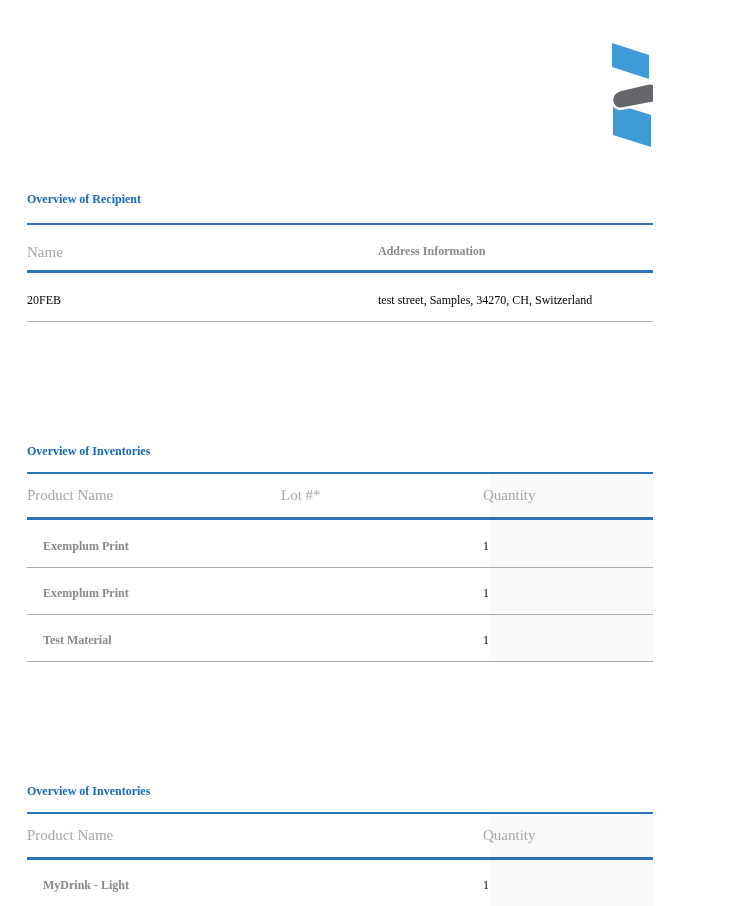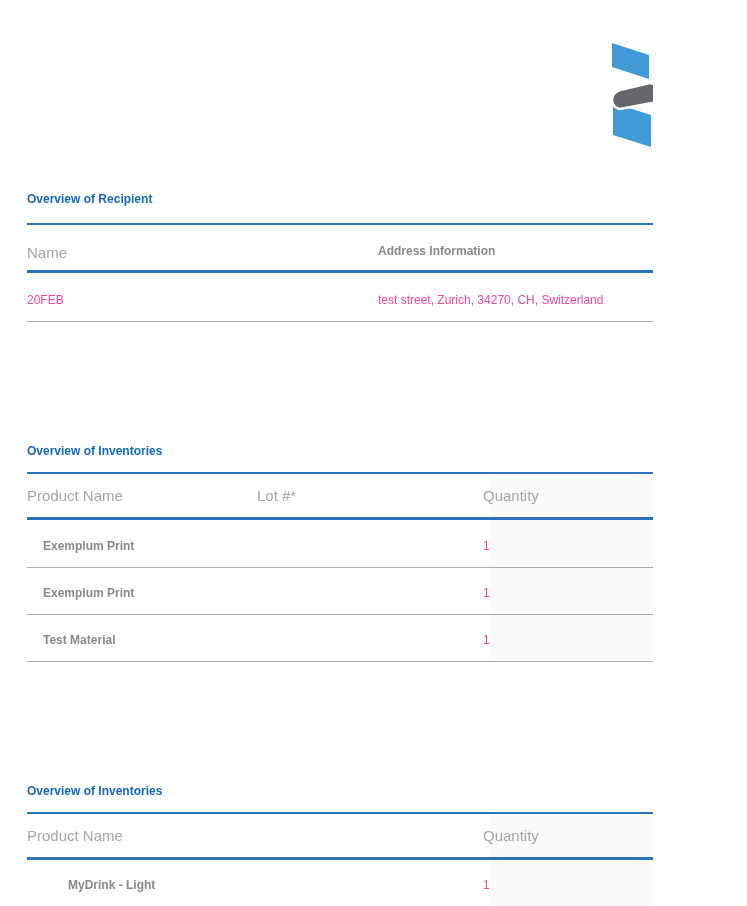--- a/index.html
+++ b/index.html
@@ -1,45 +1,45 @@
 <!DOCTYPE html>
 <html><head>
 <meta charset="utf-8">
 <style>
   html,body{margin:0;padding:0;background:#ffffff;}
   .page{
     position:relative;
     width:653px;height:906px;
     background:#ffffff;
-    font-family:Liberation Sans, sans-serif;
+    font-family:Liberation Serif, serif;
     overflow:hidden;
   }
   .abs{position:absolute;}
   
   .logo{left:606px;top:41px;width:62px;height:108px;}
   
   .sec-title{
     font-size:12px;font-weight:bold;color:#1667b8;left:27px;white-space:nowrap;
   }
   
   .big-heading{
     font-size:22px;font-weight:bold;color:#1568b8;left:26px;white-space:nowrap;
     letter-spacing:0.2px;
   }
   .rule-blue-thin{left:27px;width:695px;height:2px;background:#2b73bb;}
   .rule-blue-thick{left:27px;width:695px;height:3px;background:#2a72ba;}
   .rule-gray{left:27px;width:695px;height:1px;background:#ababab;}
   .th{font-size:15px;color:#a6a6a6;white-space:nowrap;}
   .th-bold{font-size:12px;color:#8a8a8a;font-weight:bold;white-space:nowrap;}
-  .td{font-size:12px;color:#ec4899;white-space:nowrap;}
+  .td{font-size:12px;color:#000000;white-space:nowrap;}
   .td-bold{font-size:12px;color:#898989;font-weight:bold;white-space:nowrap;padding-left:16px;}
   .qty-band{width:232px;left:490px;background:#fafafa;}
   .col-name{left:27px;}
   .col-addr{left:378px;text-align:right;}
-  .col-lot{left:257px;}
+  .col-lot{left:281px;}
   .col-qty{left:483px;}
 </style>
 </head>
 <body>
 
 <div class="page">
 
   <div class="abs logo">
     <svg width="62" height="108" viewBox="0 0 62 108" xmlns="http://www.w3.org/2000/svg">
       <polygon points="6,2 43,14 43,38 6,26" fill="#3F9AD8"></polygon>
@@ -49,21 +49,21 @@
   </div>
 
   <div class="abs sec-title" style="top:192px;">Overview of Recipient</div>
   <div class="abs rule-blue-thin" style="top:223px;"></div>
 
   <div class="abs th col-name" style="top:244px;">Name</div>
   <div class="abs th-bold col-addr" style="top:244px;">Address Information</div>
   <div class="abs rule-blue-thick" style="top:270px;"></div>
 
   <div class="abs td col-name" style="top:293px;">20FEB</div>
-  <div class="abs td col-addr" style="top:293px;">test street, Zurich, 34270, CH, Switzerland</div>
+  <div class="abs td col-addr" style="top:293px;">test street, Samples, 34270, CH, Switzerland</div>
   <div class="abs rule-gray" style="top:321px;"></div>
 
 
   <div class="abs qty-band" style="top:474px;height:188px;"></div>
 
   <div class="abs sec-title" style="top:444px;">Overview of Inventories</div>
   <div class="abs rule-blue-thin" style="top:472px;"></div>
 
   <div class="abs th col-name" style="top:487px;">Product Name</div>
   <div class="abs th col-lot" style="top:487px;">Lot #*</div>
@@ -88,16 +88,16 @@
 
   <div class="abs qty-band" style="top:814px;height:92px;"></div>
 
   <div class="abs sec-title" style="top:784px;">Overview of Inventories</div>
   <div class="abs rule-blue-thin" style="top:812px;"></div>
 
   <div class="abs th col-name" style="top:827px;">Product Name</div>
   <div class="abs th col-qty" style="top:827px;">Quantity</div>
   <div class="abs rule-blue-thick" style="top:857px;"></div>
 
-  <div class="abs td-bold col-name" style="top:878px;margin-left:25px;">MyDrink - Light</div>
+  <div class="abs td-bold col-name" style="top:878px;">MyDrink - Light</div>
   <div class="abs td col-qty" style="top:878px;">1</div>
 
 </div>
 
 </body></html>

